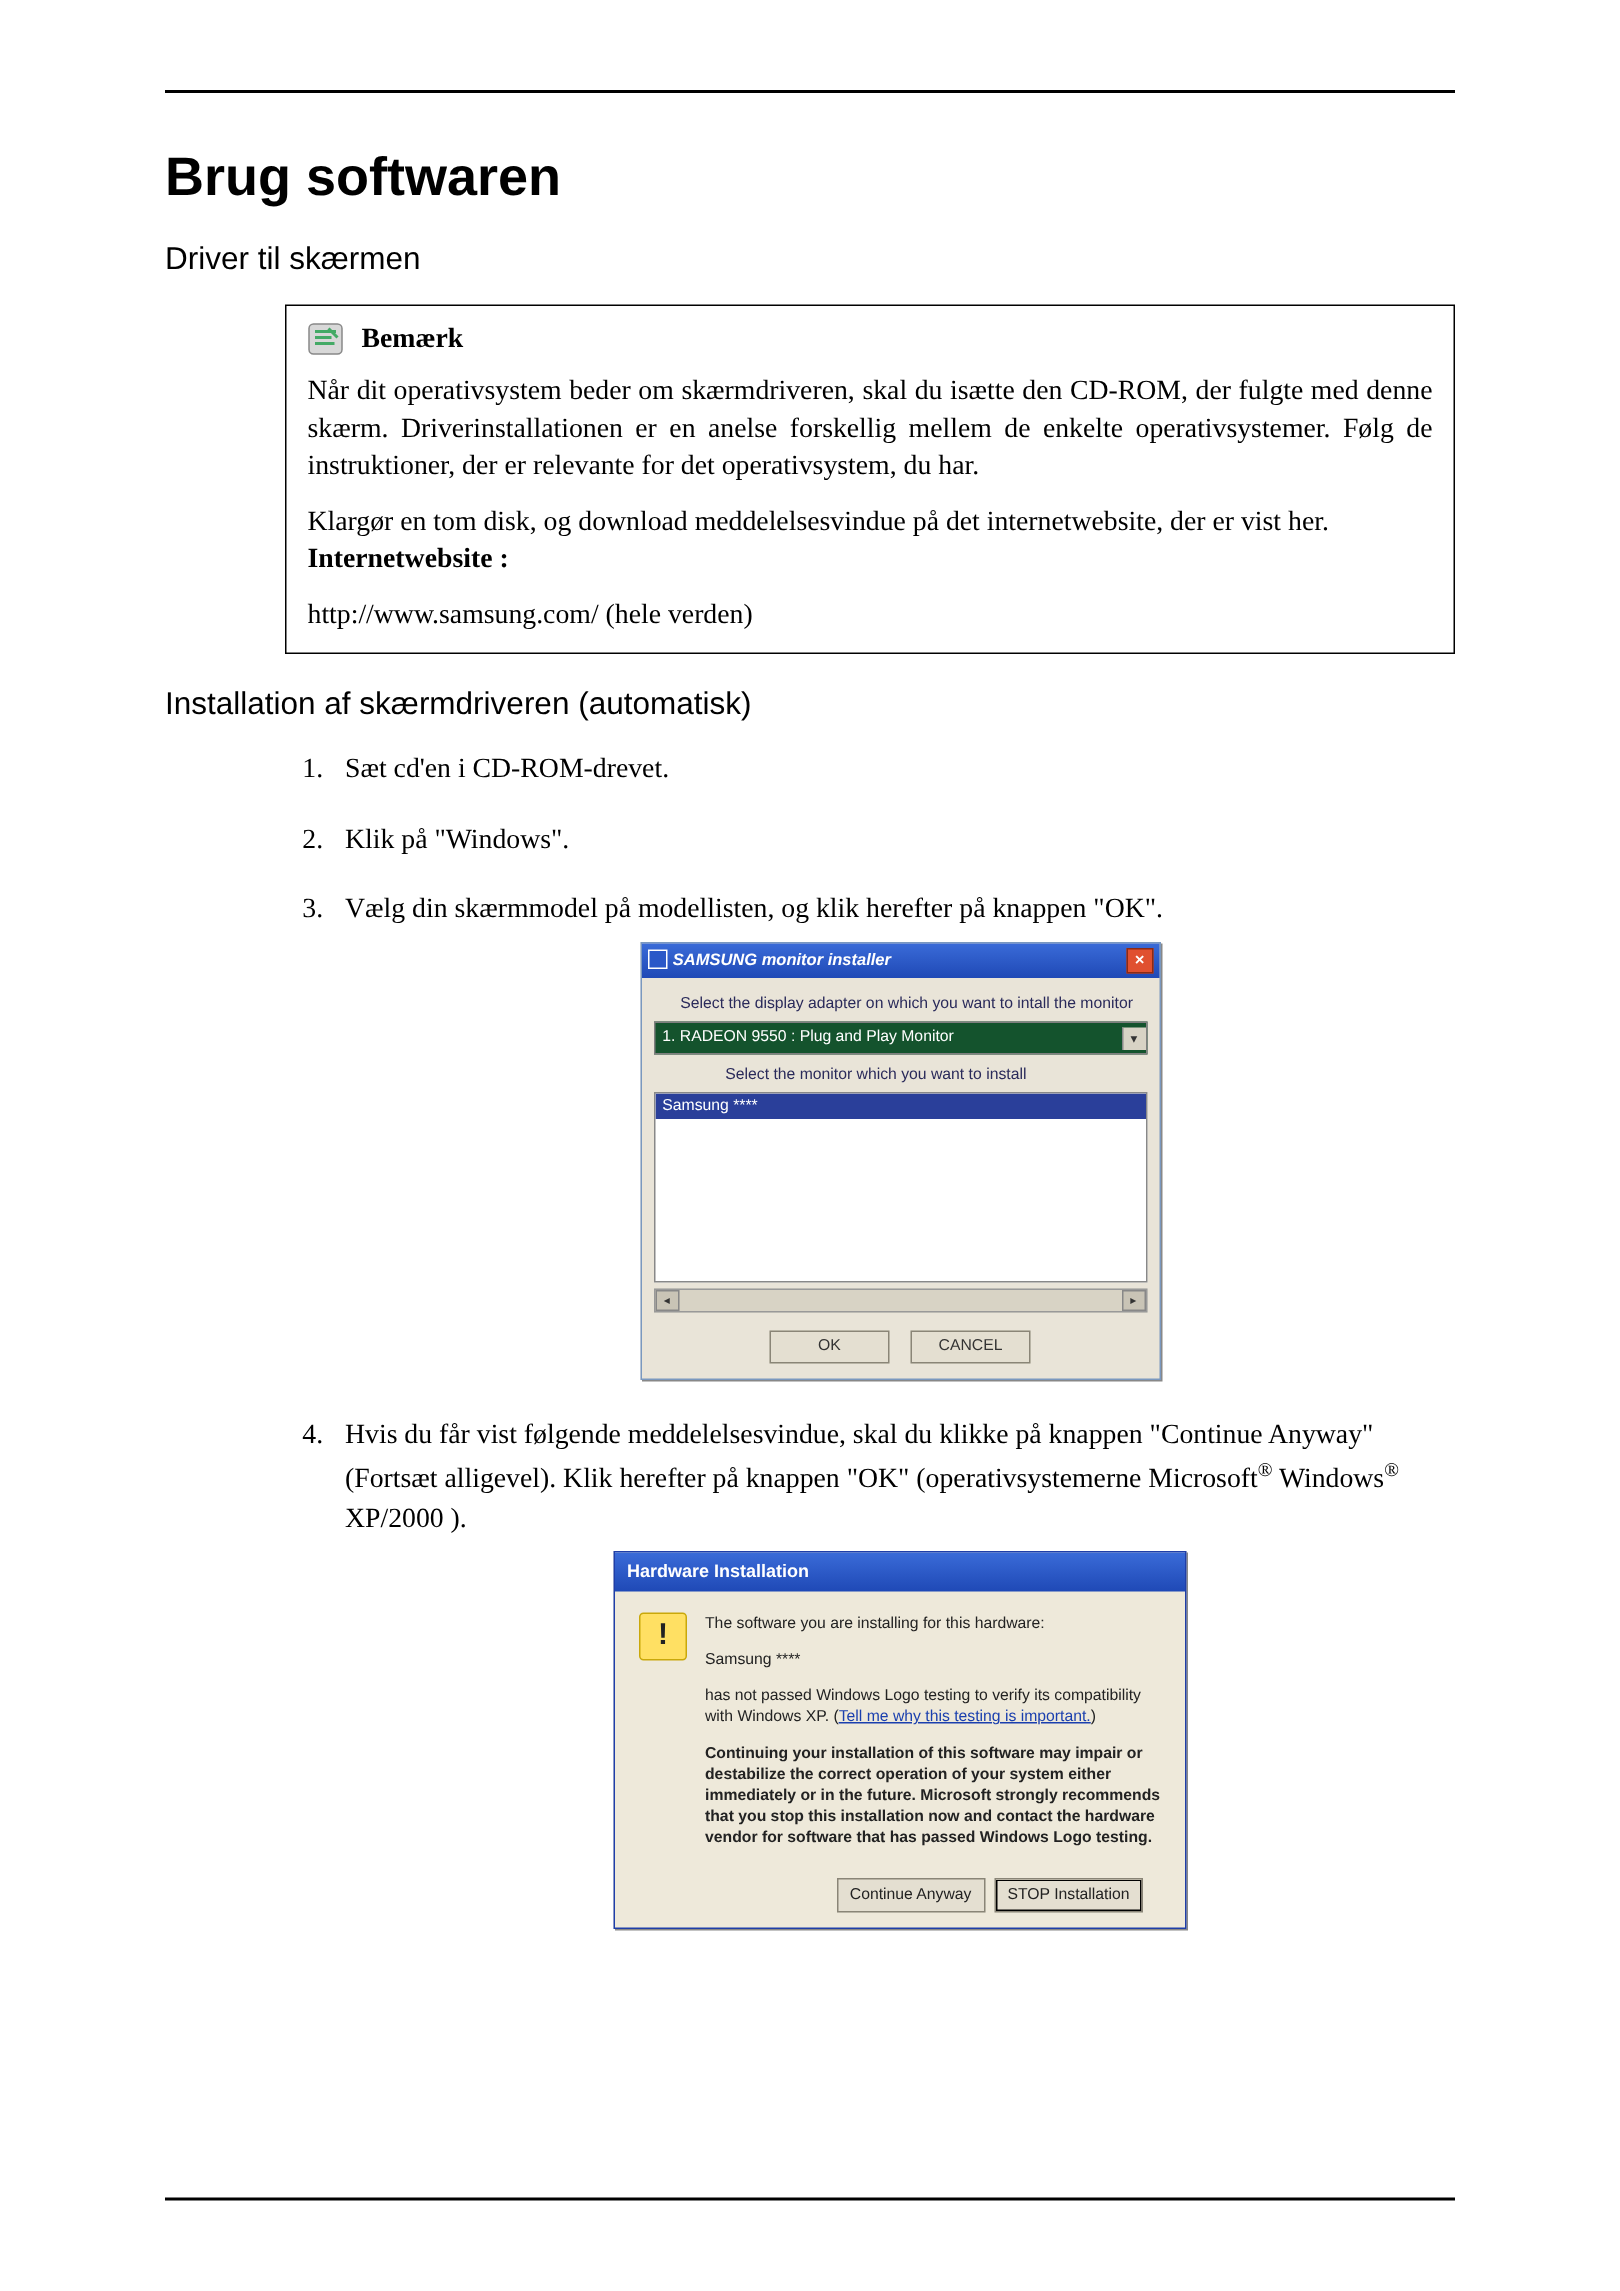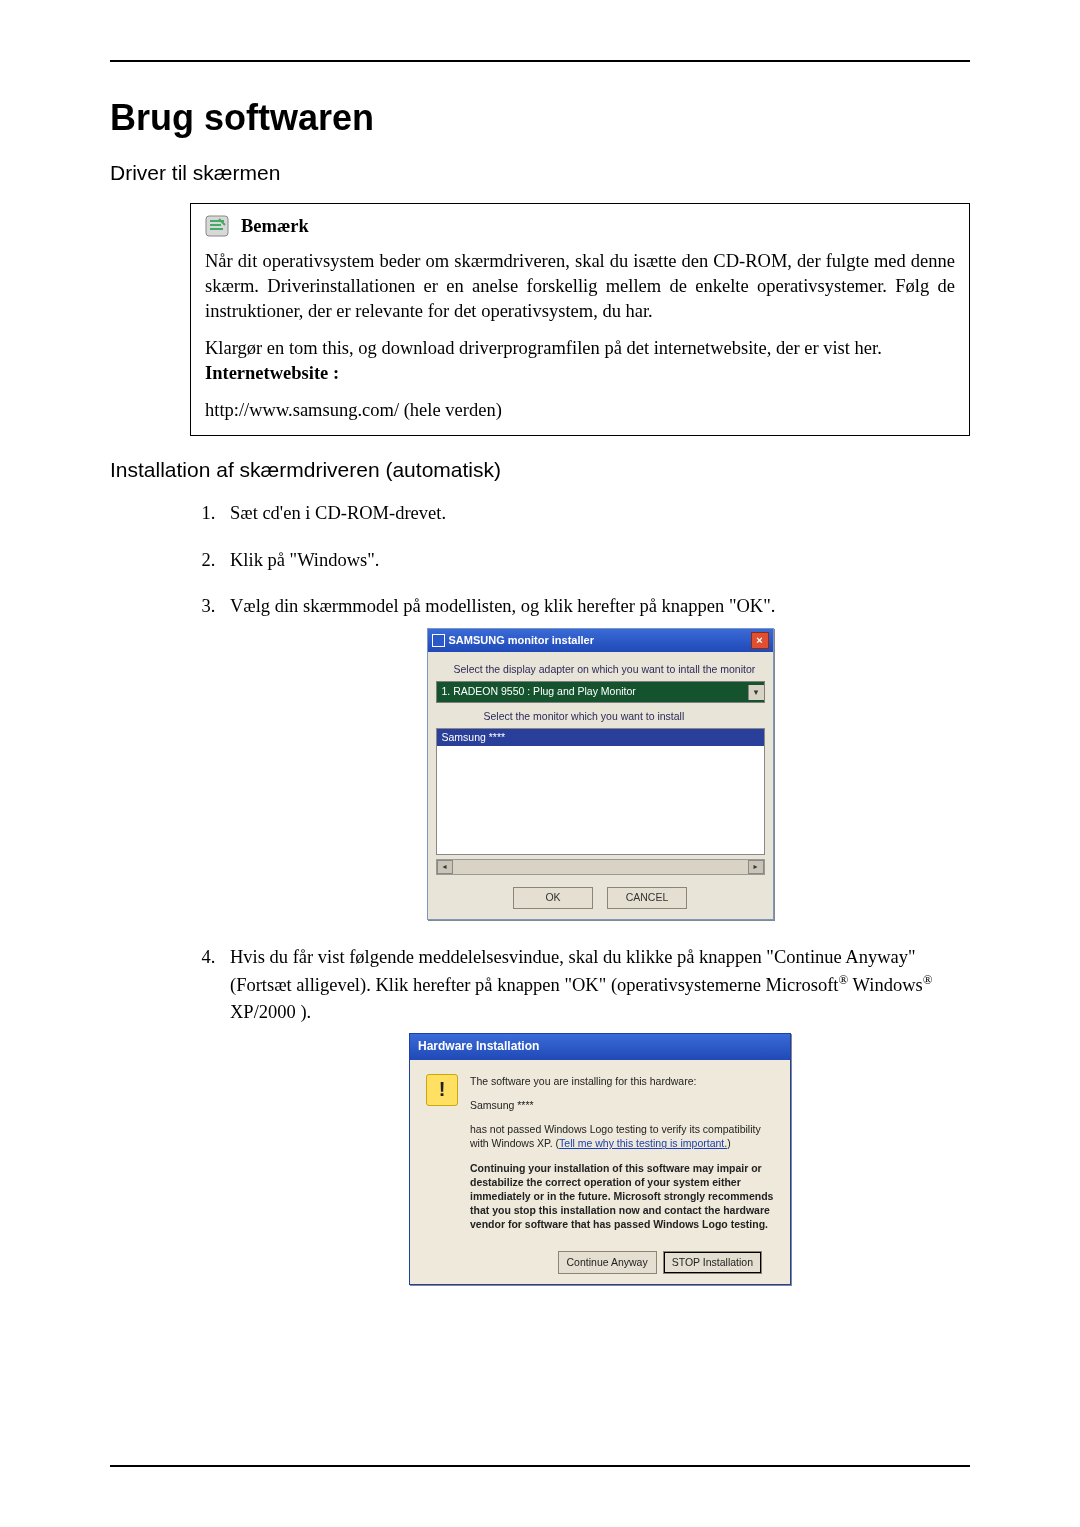--- a/index.html
+++ b/index.html
@@ -82,20 +82,21 @@
   }
   .dlg1-title{
     background:linear-gradient(#3a6bd8,#1f49b6);
     color:#fff;
     font-weight:bold;
     font-size:11px;
     padding:3px 4px;
     display:flex;
     align-items:center;
     justify-content:space-between;
+    font-style:italic;
   }
   .dlg1-close{
     width:16px;height:15px;background:#e05030;border:1px solid #8b2a15;color:#fff;
     display:flex;align-items:center;justify-content:center;font-size:11px;font-weight:bold;
     line-height:1;
   }
   .dlg1-body{padding:6px 8px 10px 8px;}
   .dlg1-lbl{margin:4px 0 4px 18px;}
   .dlg1-combo{
     display:flex;align-items:center;background:#14532d;color:#fff;border:1px solid #7f7f7f;
@@ -163,21 +164,21 @@
         <svg viewBox="0 0 24 22" width="24" height="22">
           <rect x="1" y="1" width="22" height="20" rx="3" fill="#d8d8d8" stroke="#888"></rect>
           <path d="M5 6 L19 6 M5 10 L16 10 M5 14 L18 14" stroke="#4a6" stroke-width="2"></path>
           <path d="M14 4 L20 10" stroke="#4a6" stroke-width="2"></path>
         </svg>
       </span>
       <span class="note-title">Bemærk</span>
     </div>
     <p class="note-p">Når dit operativsystem beder om skærmdriveren, skal du isætte den CD-ROM, der fulgte med denne skærm. Driverinstallationen er en anelse forskellig mellem de enkelte operativsystemer. Følg de instruktioner, der er relevante for det operativsystem, du har.</p>
     <p class="note-p">
-      <span>Klargør en tom this, og download driverprogramfilen på det internetwebsite, der er vist her.</span><br>
+      <span>Klargør en tom disk, og download meddelelsesvindue på det internetwebsite, der er vist her.</span><br>
       <span class="bold">Internetwebsite :</span>
     </p>
     <p class="note-p">http://www.samsung.com/ (hele verden)</p>
   </div>
 
   <h2 class="h2">Installation af skærmdriveren (automatisk)</h2>
 
   <ol class="ol">
     <li>Sæt cd'en i CD-ROM-drevet.</li>
     <li>Klik på "Windows".</li>

